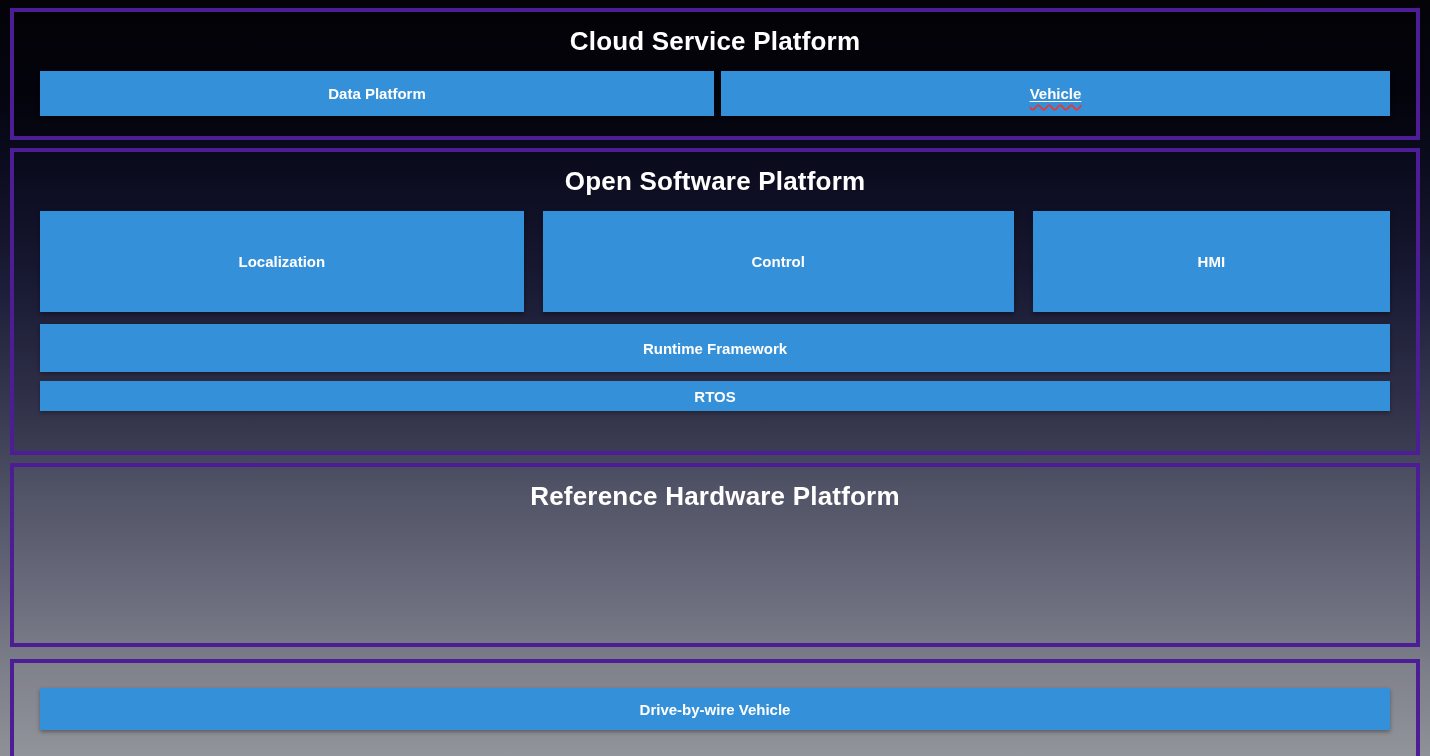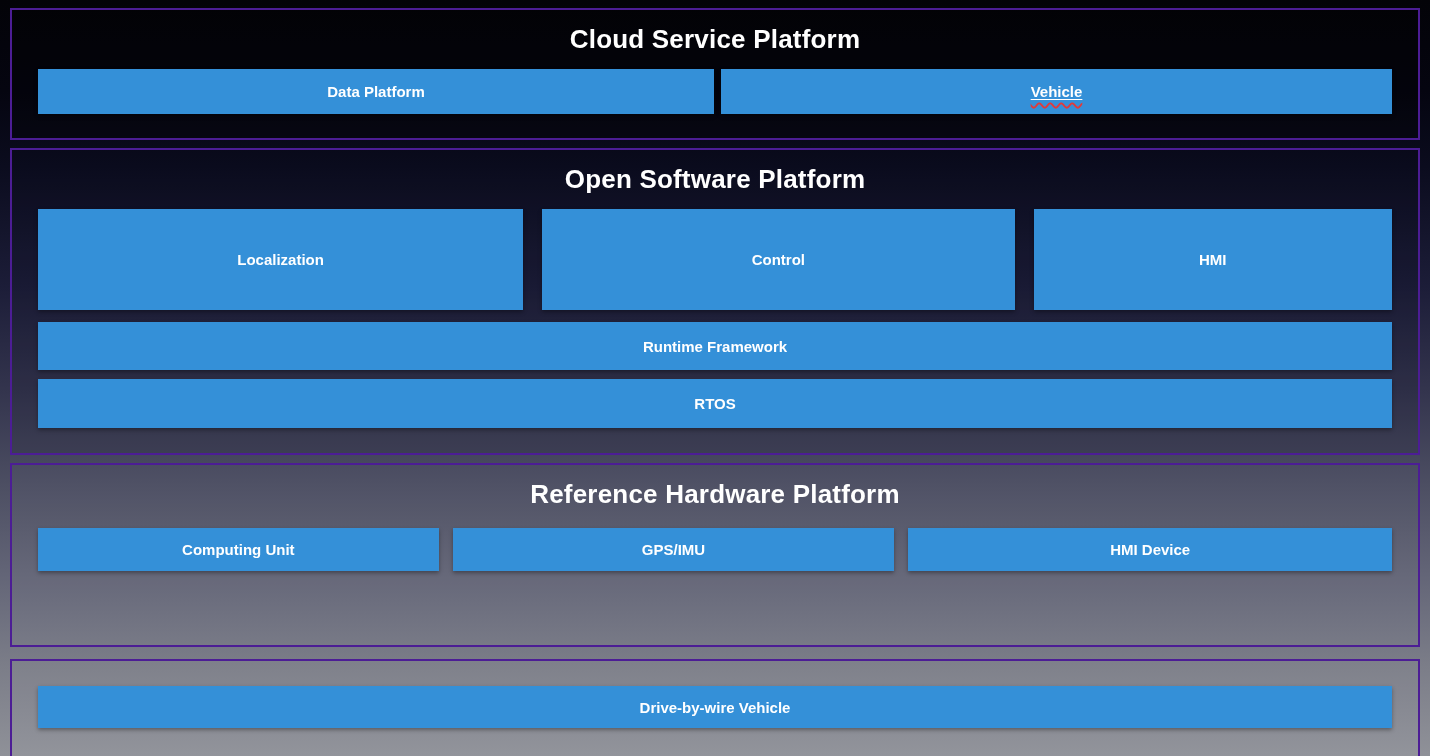--- a/index.html
+++ b/index.html
@@ -23,21 +23,21 @@
       #8f9198 100%);
   }
   .canvas {
     box-sizing: border-box;
     width: 1430px;
     height: 756px;
     padding: 8px 10px;
   }
   .panel {
     box-sizing: border-box;
-    border: 2px solid #4c1d95;
+    border: 4px solid #4c1d95;
     padding: 12px 26px 0 26px;
   }
   .panel-cloud    { height: 132px; margin-bottom: 8px;  background: rgba(0,0,0,0.25); }
   .panel-software { height: 307px; margin-bottom: 8px;  background: rgba(5,6,22,0.12); }
   .panel-hardware { height: 184px; margin-bottom: 12px; background: rgba(255,255,255,0.02); }
   .panel-vehicle  { height: 130px;                       background: rgba(255,255,255,0.03); }
 
   .panel-title {
     margin: 2px 0 0 0;
     text-align: center;
@@ -64,21 +64,21 @@
     font-size: 15px;
     display: flex;
     align-items: center;
     justify-content: center;
     text-align: center;
     box-shadow: 0 2px 4px rgba(0,0,0,0.35);
   }
   .h45  { height: 45px; }
   .h101 { height: 101px; }
   .h48  { height: 48px; width: 100%; }
-  .h46  { height: 49px; width: 100%; }
+  .h46  { height: 30px; width: 100%; }
   .h43  { height: 43px; }
   .h42  { height: 42px; width: 100%; }
 
   .spell {
     text-decoration: underline wavy #e03a3a;
     text-decoration-thickness: 2px;
     text-underline-offset: 5px;
   }
   .spell-inner {
     text-decoration: underline solid currentColor;
@@ -123,31 +123,20 @@
     </div>
     <div class="row row-rtos">
       <div class="box h46">
         <span>RTOS</span>
       </div>
     </div>
   </section>
 
   <section class="panel panel-hardware">
     <h2 class="panel-title">Reference Hardware Platform</h2>
-    <div class="row row-hardware">
-      <div class="box h43" style="flex: 401 0 0;">
-        <span>Computing Unit</span>
-      </div>
-      <div class="box h43" style="flex: 442 0 0;">
-        <span>GPS/IMU</span>
-      </div>
-      <div class="box h43" style="flex: 484 0 0;">
-        <span>HMI Device</span>
-      </div>
-    </div>
   </section>
 
   <section class="panel panel-vehicle">
     <div class="row row-vehicle">
       <div class="box h42">
         <span>Drive-by-wire Vehicle</span>
       </div>
     </div>
   </section>
 

